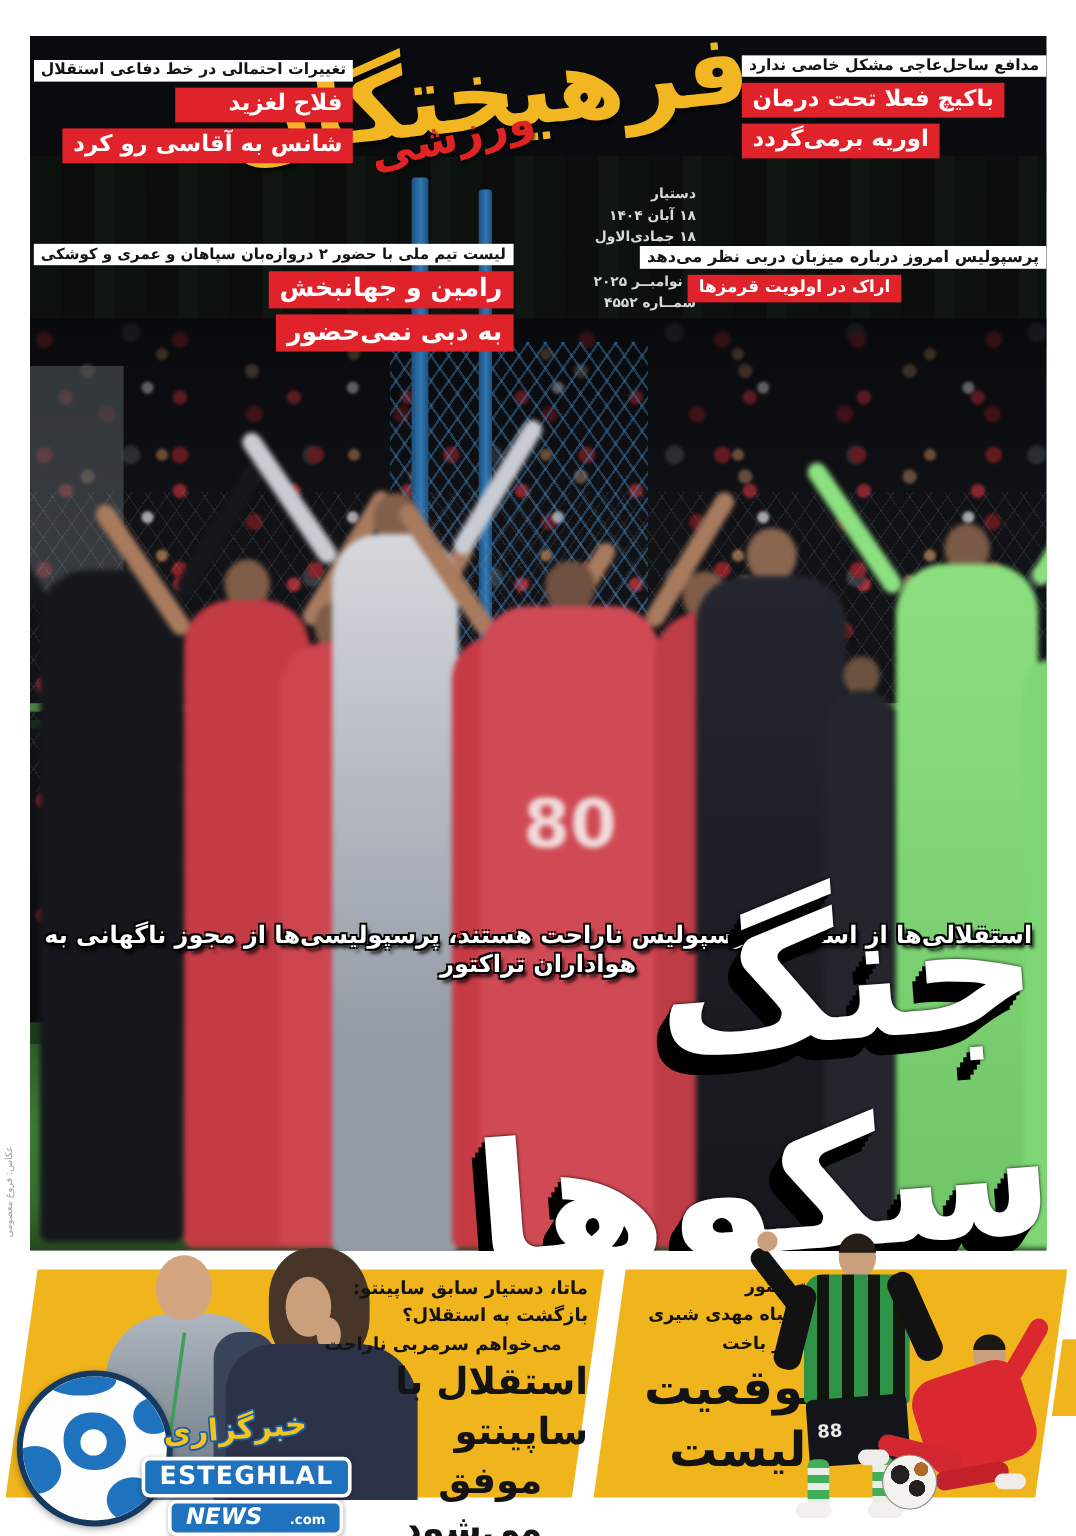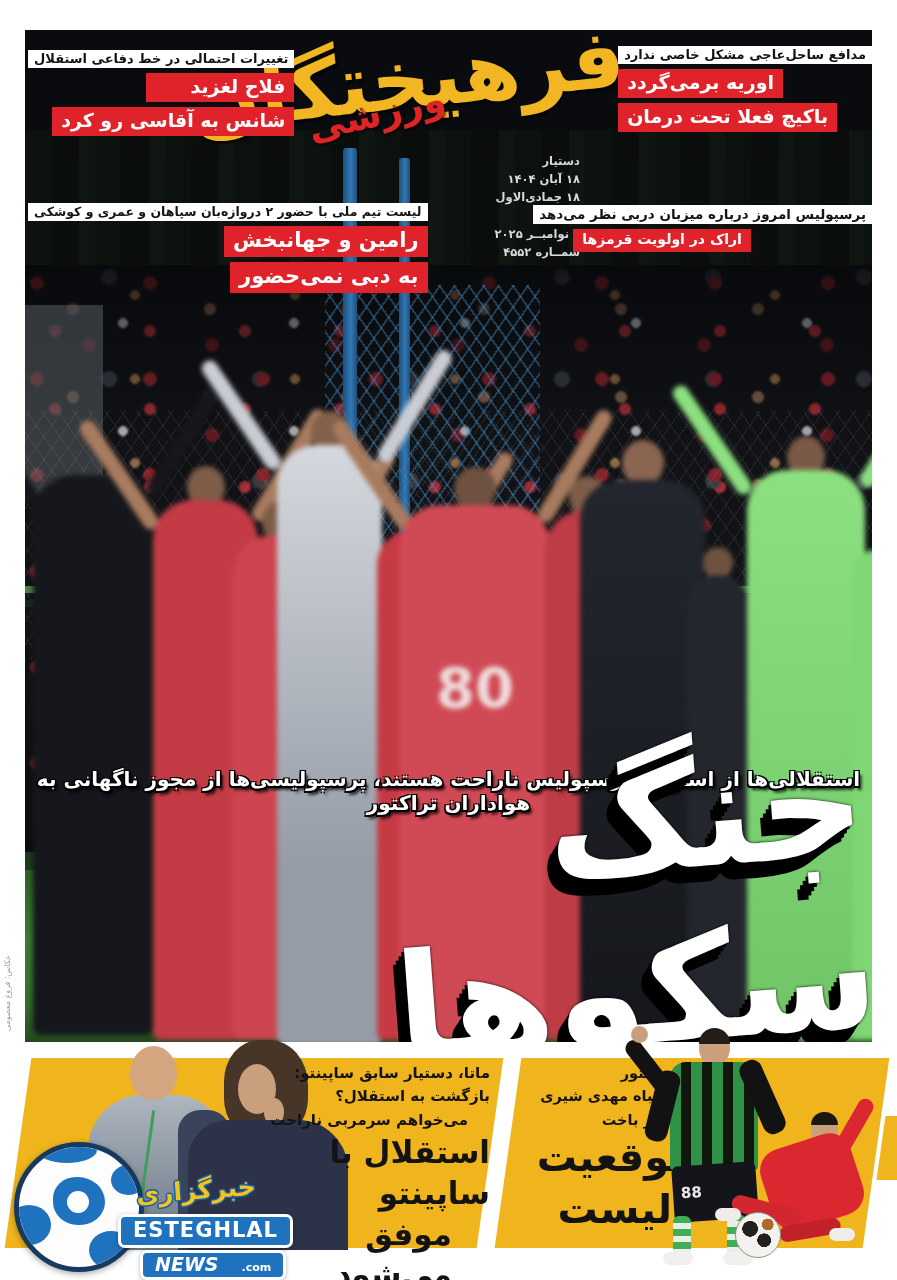--- a/index.html
+++ b/index.html
@@ -209,22 +209,22 @@
     </div>
 
     <div class="story left" style="left:3px;top:20px;">
       <span class="kicker" style="font-size:13px;">تغییرات احتمالی در خط دفاعی استقلال</span>
       <span class="redline" style="font-size:19px;padding-left:44px;">فلاح لغزید</span>
       <span class="redline" style="font-size:19px;">شانس به آقاسی رو کرد</span>
     </div>
 
     <div class="story right" style="right:0;top:16px;">
       <span class="kicker" style="font-size:13px;">مدافع ساحل‌عاجی مشکل خاصی ندارد</span>
+      <span class="redline" style="font-size:19px;">باکیچ فعلا تحت درمان</span>
       <span class="redline" style="font-size:19px;">اوریه برمی‌گردد</span>
-      <span class="redline" style="font-size:19px;">باکیچ فعلا تحت درمان</span>
     </div>
 
     <div class="story left" style="left:3px;top:173px;">
       <span class="kicker" style="font-size:12.5px;">لیست تیم ملی با حضور ۲ دروازه‌بان سپاهان و عمری و کوشکی</span>
       <span class="redline" style="font-size:21px;">رامین و جهانبخش</span>
       <span class="redline" style="font-size:21px;">به دبی نمی‌حضور</span>
     </div>
 
     <div class="story right" style="right:0;top:175px;">
       <span class="kicker" style="font-size:13.5px;">پرسپولیس امروز درباره میزبان دربی نظر می‌دهد</span>

